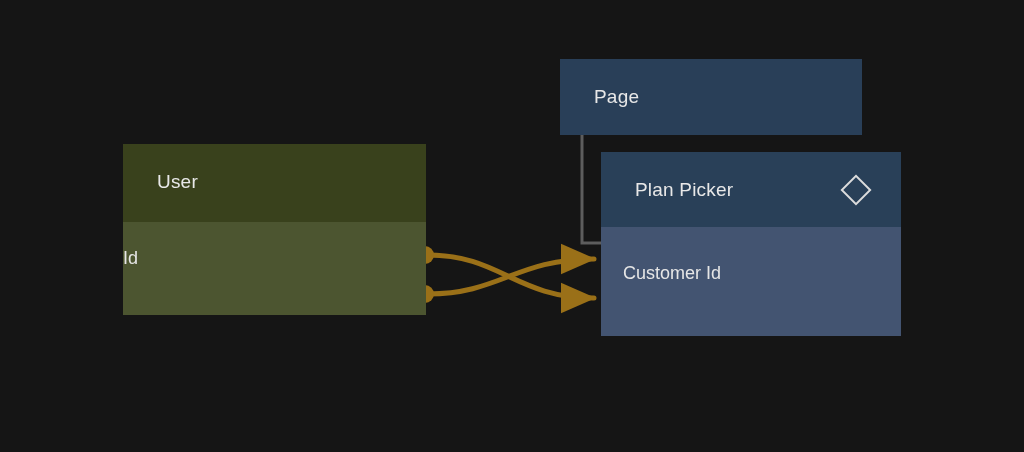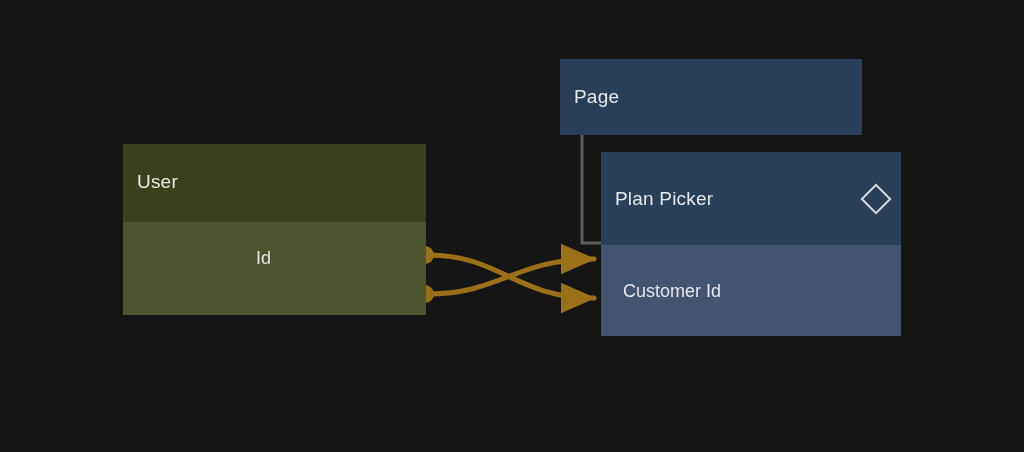--- a/index.html
+++ b/index.html
@@ -24,21 +24,21 @@
   .node {
     position: absolute;
     box-sizing: border-box;
     overflow: hidden;
   }
   .node-header {
     display: flex;
     align-items: center;
     justify-content: space-between;
     box-sizing: border-box;
-    padding: 0 14px;
+    padding: 0 34px;
     width: 100%;
   }
   .node-title {
     color: #e8e8e8;
     font-size: 19px;
     letter-spacing: 0.2px;
     white-space: nowrap;
   }
   .node-body {
     box-sizing: border-box;
@@ -48,21 +48,21 @@
   .field-row {
     display: flex;
     align-items: center;
     box-sizing: border-box;
     height: 39px;
     color: #e6e6e6;
     font-size: 18px;
     white-space: nowrap;
   }
   .field-row.right {
-    justify-content: center;
+    justify-content: flex-start;
     padding-right: 22px;
   }
   .field-row.left {
     justify-content: flex-start;
     padding-left: 22px;
   }
 
   
   #user-node {
     left: 123px;
@@ -96,21 +96,21 @@
   }
 
   
   #plan-picker-node {
     left: 601px;
     top: 152px;
     width: 300px;
     height: 184px;
   }
   #plan-picker-node .node-header {
-    height: 93px;
+    height: 75px;
     background: #294058;
   }
   #plan-picker-node .node-body {
     height: 109px;
     background: #435471;
     padding-top: 27px;
   }
 
   .diamond-icon {
     width: 22px;

